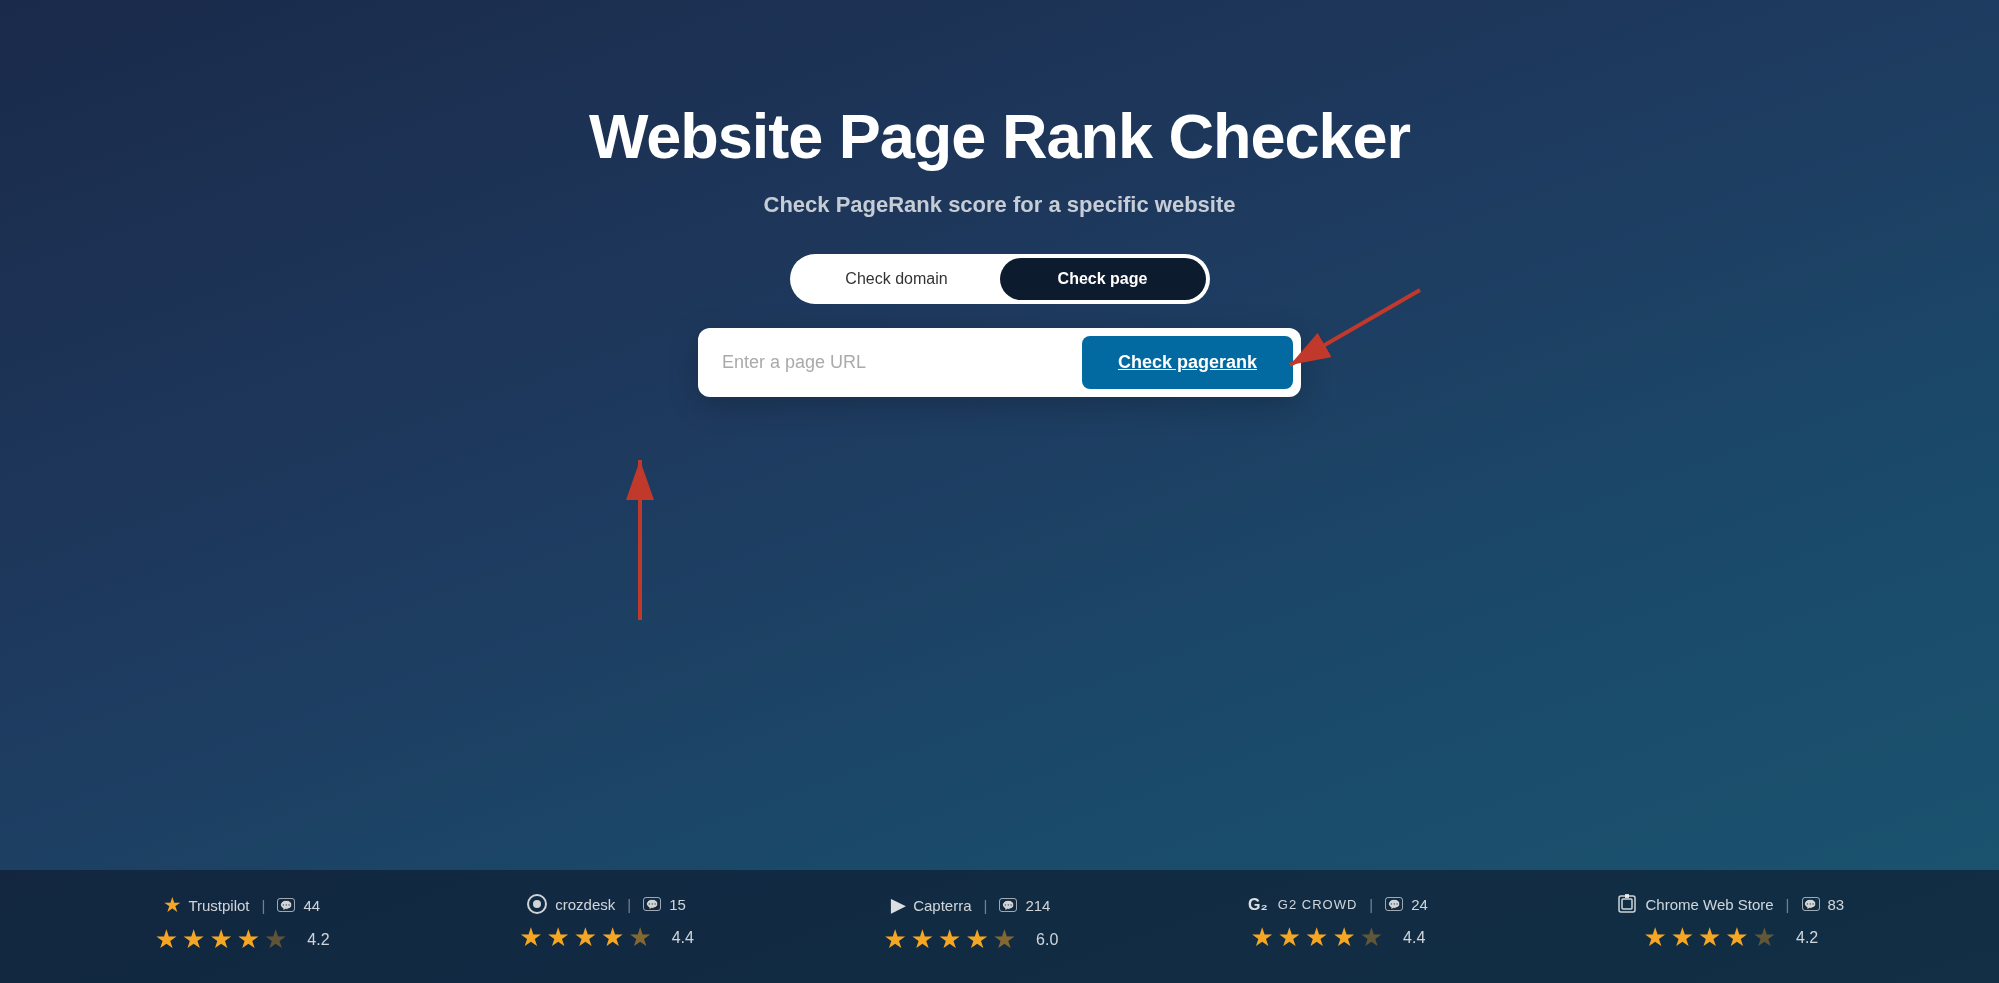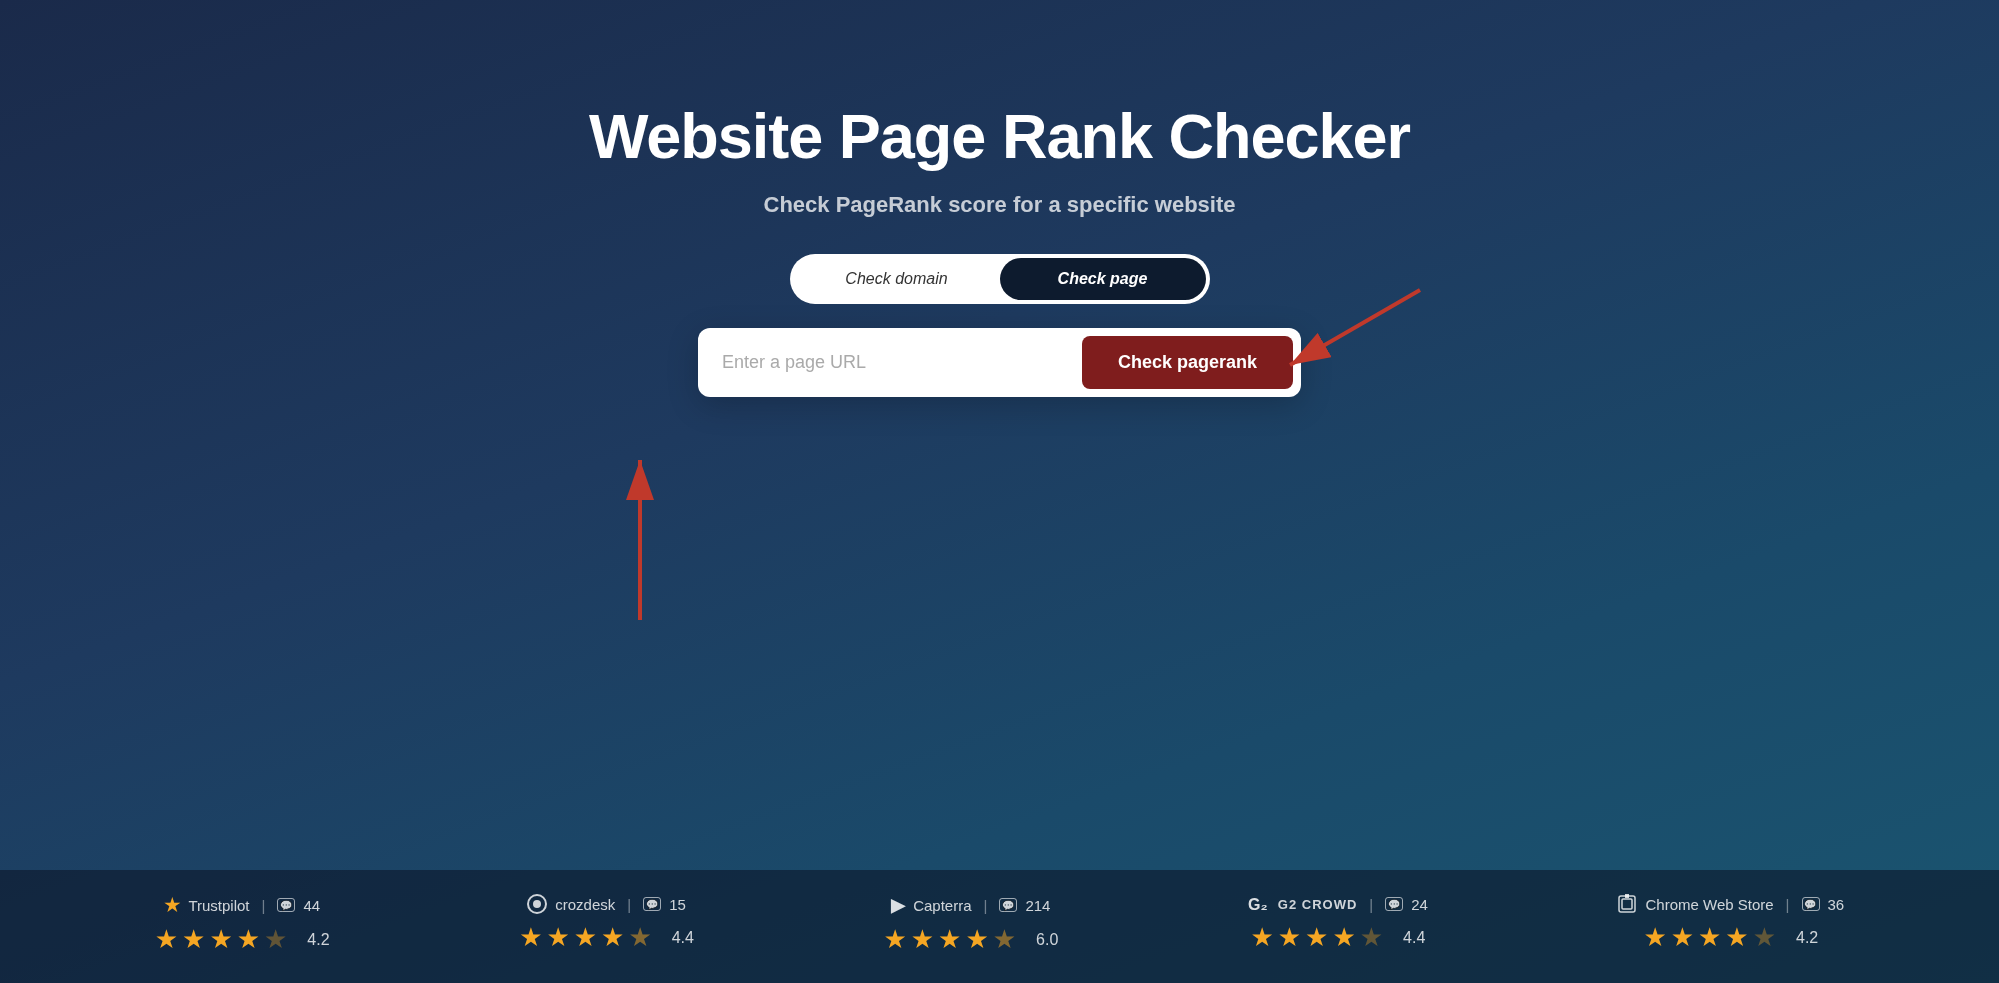--- a/index.html
+++ b/index.html
@@ -46,21 +46,20 @@
 
     .tab-btn {
       flex: 1;
       padding: 12px 28px;
       border-radius: 50px;
       border: none;
       cursor: pointer;
       font-size: 16px;
       font-weight: 500;
       transition: all 0.2s;
-      font-style: italic;
     }
 
     .tab-btn.inactive {
       background: transparent;
       color: #333;
     }
 
     .tab-btn.active {
       background: #0d1b2e;
       color: #fff;
@@ -85,29 +84,30 @@
       color: #aaa;
       background: transparent;
       padding: 10px 0;
     }
 
     .search-input::placeholder {
       color: #aaa;
     }
 
     .check-btn {
-      background: #7f1d1d;
+      background: #0369a1;
       color: #fff;
       border: none;
       border-radius: 8px;
       padding: 16px 36px;
       font-size: 18px;
       font-weight: 600;
       cursor: pointer;
       white-space: nowrap;
+      text-decoration: underline;
     }
 
     
     .arrows-container {
       position: absolute;
       top: 0;
       left: 0;
       width: 100%;
       height: 100%;
       pointer-events: none;
@@ -278,21 +278,21 @@
       <span class="star" style="color:#f5a623; opacity:0.5;">★</span>
       <span class="rating-num">6.0</span>
     </div>
   </div>
 
   <div class="rating-item">
     <div class="rating-header">
       <svg width="22" height="20" viewBox="0 0 22 20">
         <text x="0" y="16" font-size="16" font-weight="bold" fill="rgba(255,255,255,0.85)" font-family="sans-serif">G₂</text>
       </svg>
-      <span style="font-size:13px; font-weight:700; letter-spacing:1px;">G2 CROWD</span>
+      <span style="font-size:13px; font-weight:400; letter-spacing:1px;">G2 CROWD</span>
       <span class="rating-sep">|</span>
       <span class="comment-icon">💬</span>
       <span>24</span>
     </div>
     <div class="stars-row">
       <span class="star">★</span>
       <span class="star">★</span>
       <span class="star">★</span>
       <span class="star">★</span>
       <span class="star empty">★</span>
@@ -303,21 +303,21 @@
   <div class="rating-item">
     <div class="rating-header">
       <svg width="20" height="20" viewBox="0 0 20 20">
         <rect x="2" y="2" width="16" height="16" rx="2" stroke="rgba(255,255,255,0.8)" stroke-width="1.5" fill="none"></rect>
         <rect x="5" y="5" width="10" height="10" rx="1" stroke="rgba(255,255,255,0.8)" stroke-width="1.5" fill="none"></rect>
         <rect x="8" y="0" width="4" height="4" fill="rgba(255,255,255,0.8)"></rect>
       </svg>
       <span>Chrome Web Store</span>
       <span class="rating-sep">|</span>
       <span class="comment-icon">💬</span>
-      <span>36</span>
+      <span>83</span>
     </div>
     <div class="stars-row">
       <span class="star">★</span>
       <span class="star">★</span>
       <span class="star">★</span>
       <span class="star">★</span>
       <span class="star empty">★</span>
       <span class="rating-num">4.2</span>
     </div>
   </div>

